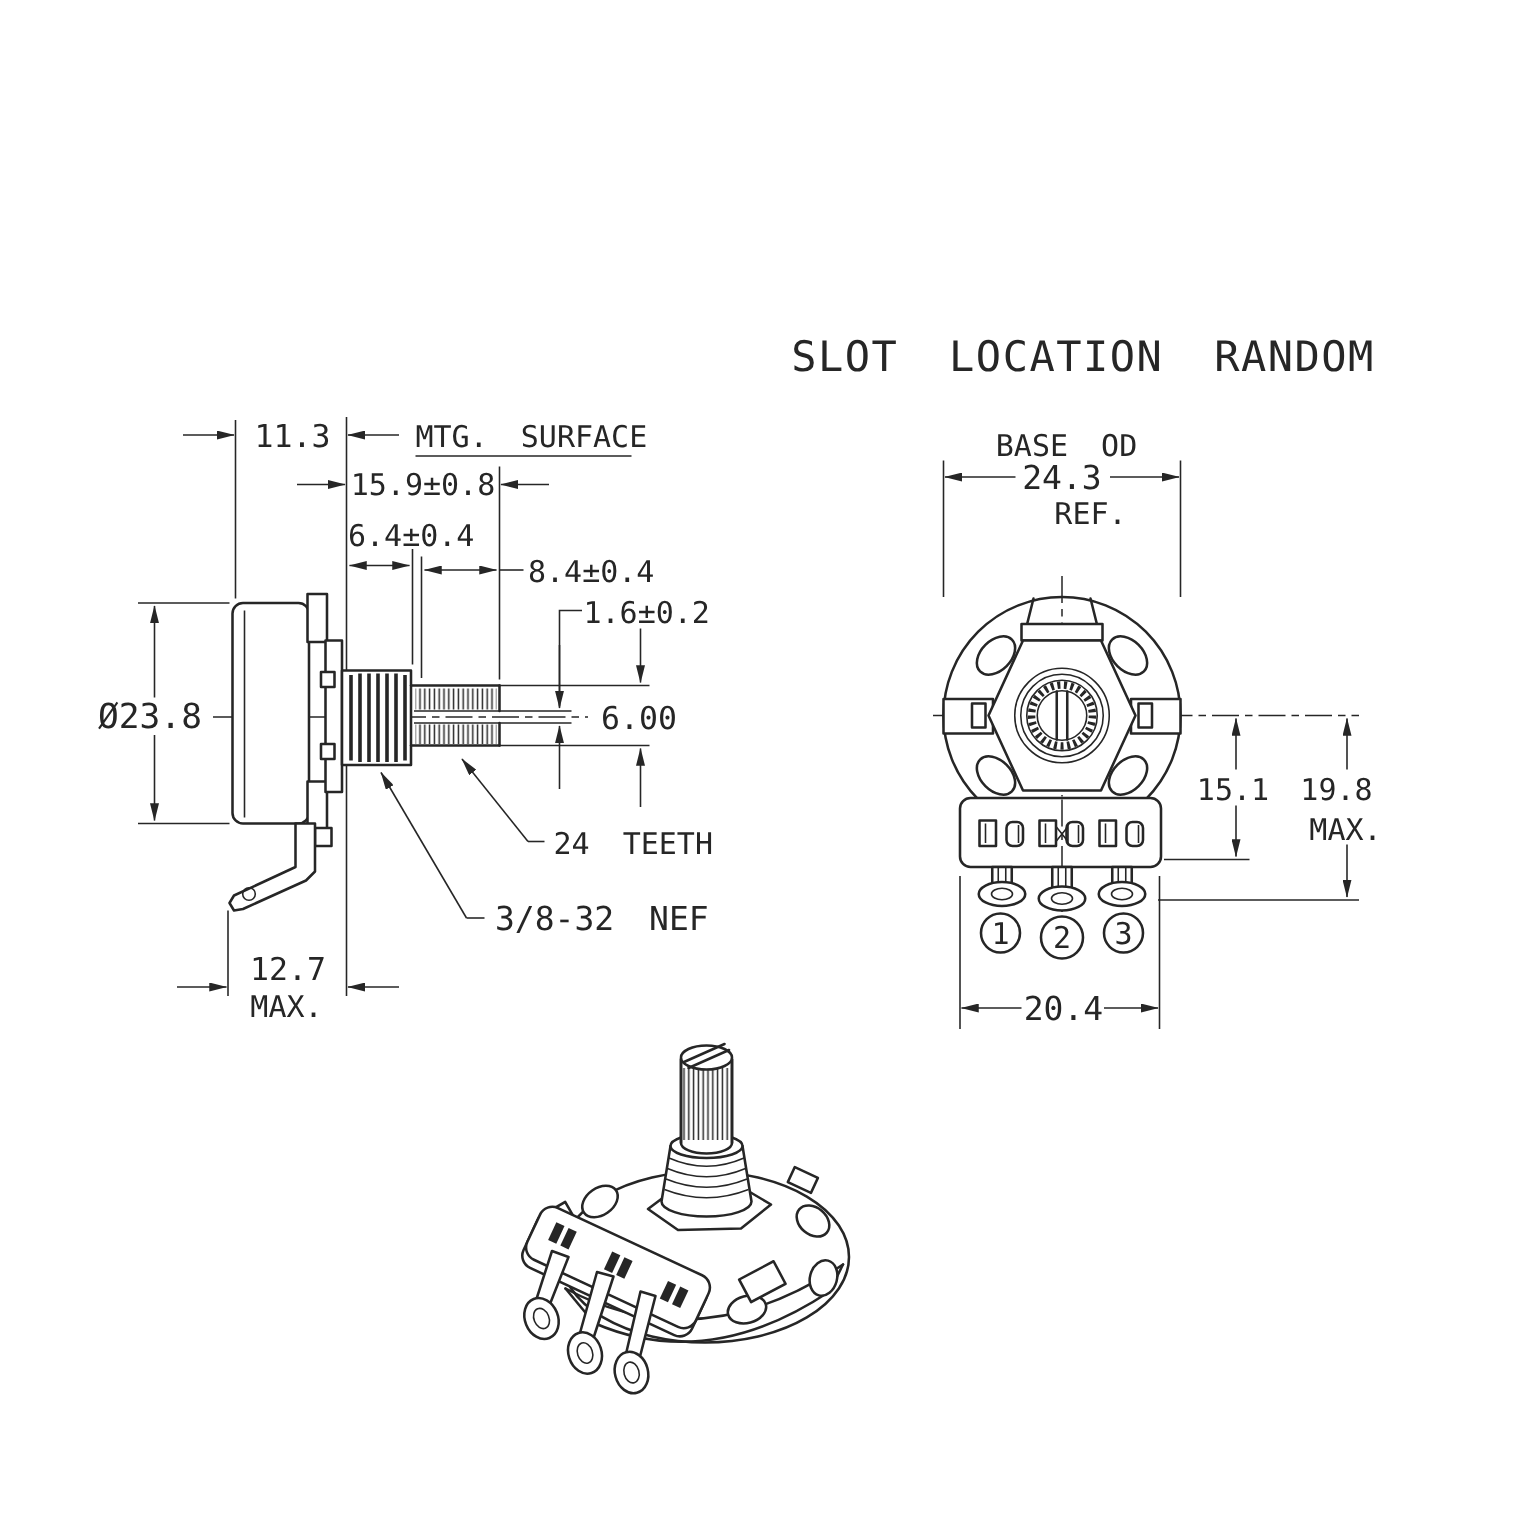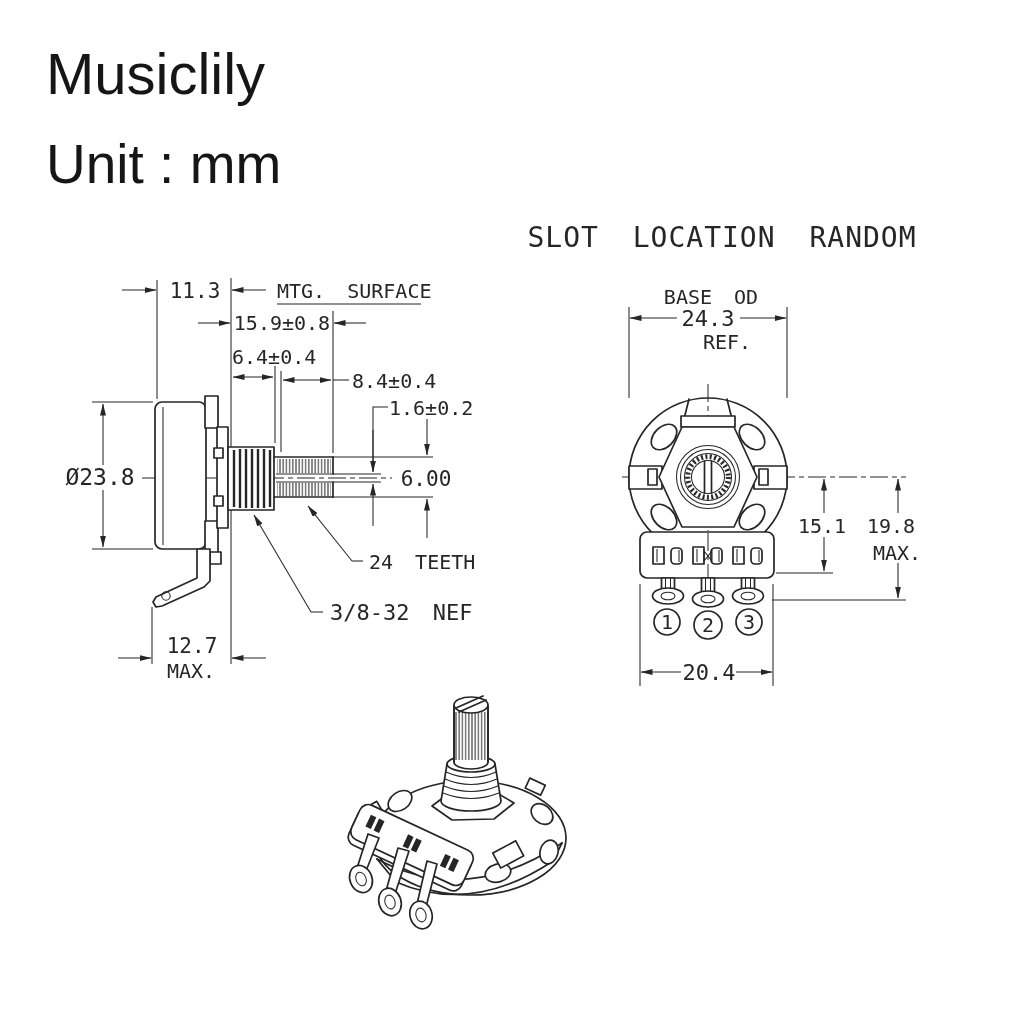--- a/index.html
+++ b/index.html
@@ -19,22 +19,20 @@
   text{fill:#262626;font-family:"DejaVu Sans Mono",monospace;font-size:21px;}
   .t20{font-size:20px;} .t22{font-size:22px;} .t23{font-size:23px;}
   .mid{text-anchor:middle;} .st{text-anchor:start;}
   .wide{word-spacing:10px;}
   .title{font-size:28px;word-spacing:16px;letter-spacing:1px;}
 </style>
 </head>
 <body>
 
 <div class="page">
-  <div class="brand">Musiclily</div>
-  <div class="unit">Unit : mm</div>
 
   <svg width="1024" height="1024" viewBox="0 0 1024 1024">
     <defs>
       <marker id="ah" viewBox="0 0 12 6" refX="11.5" refY="3" markerWidth="12" markerHeight="6" orient="auto-start-reverse" markerUnits="userSpaceOnUse">
         <path d="M0,0 L12,3 L0,6 Z" fill="#262626"></path>
       </marker>
       <pattern id="kn" width="3.2" height="4" patternUnits="userSpaceOnUse">
         <path d="M1.6,0 V4" stroke="#262626" stroke-width="1"></path>
       </pattern>
     </defs>

